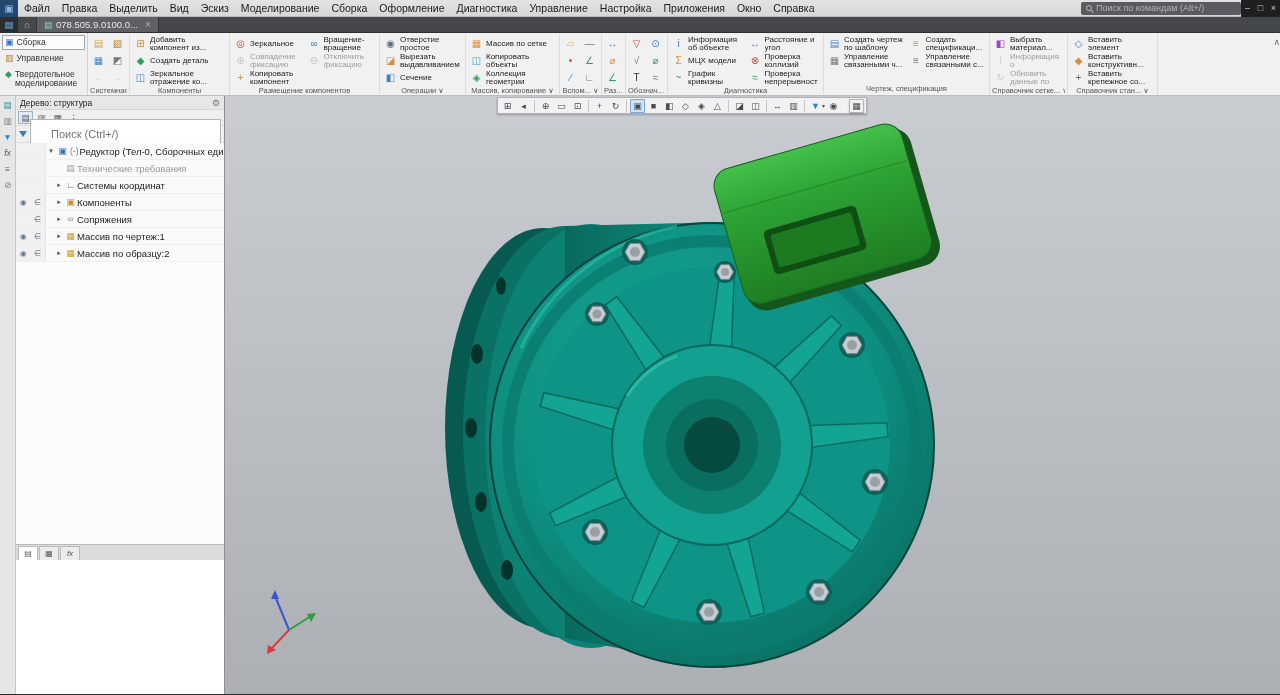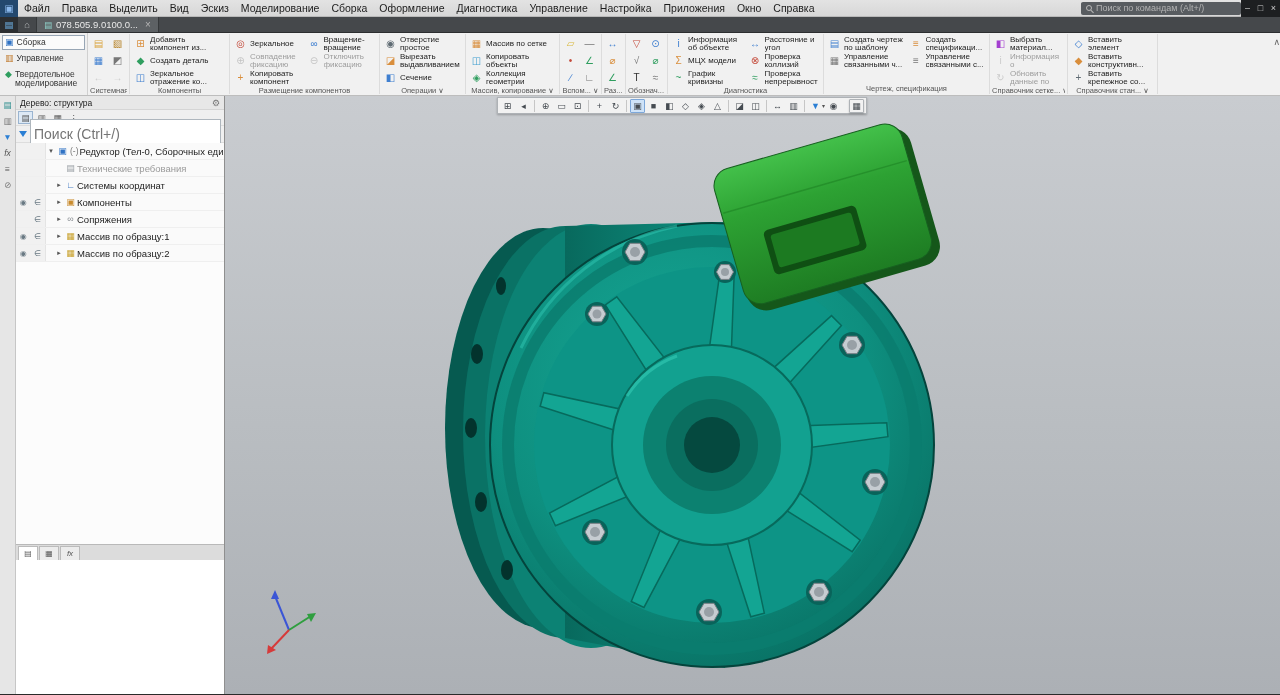--- a/index.html
+++ b/index.html
@@ -51,21 +51,21 @@
   .ls-icon{width:13px;height:13px;display:flex;align-items:center;justify-content:center;font-size:8.5px;font-style:normal;}
 
   .tree-panel{width:209px;min-width:209px;background:#f7f7f7;border-right:1px solid #8f8f8f;display:flex;flex-direction:column;}
   .tp-header{height:14px;background:#e7e7e7;display:flex;align-items:center;padding:0 4px;font-size:8.5px;color:#222;border-bottom:1px solid #d5d5d5;}
   .tp-gear{margin-left:auto;color:#777;font-size:9px;}
   .tp-toggles{height:16px;display:flex;align-items:center;gap:1px;padding:0 2px;background:#efefef;border-bottom:1px solid #ddd;}
   .tp-toggle{width:15px;height:13px;display:flex;align-items:center;justify-content:center;font-size:8.5px;color:#555;border:1px solid transparent;}
   .tp-toggle.active{background:#dde9f5;border-color:#9ab4d0;}
   .tp-search{height:17px;display:flex;align-items:center;gap:3px;padding:1px 3px;background:#f0f0f0;border-bottom:1px solid #ddd;}
   .funnel{width:0;height:0;border-left:4px solid transparent;border-right:4px solid transparent;border-top:6px solid #2b7fd4;}
-  .tp-search input{flex:1;height:30px;border:1px solid #aeb6bd;background:#fff;font-size:14px;padding:0 3px;color:#333;outline:none;font-family:inherit;min-width:0;}
+  .tp-search input{flex:1;height:30px;border:1px solid #aeb6bd;background:#fff;font-size:11px;padding:0 20px;color:#333;outline:none;font-family:inherit;min-width:0;}
   .trow{height:17px;display:flex;align-items:center;font-size:9.5px;color:#222;border-bottom:1px solid #efefef;background:#fafafa;cursor:default;}
   .trow .gut{width:30px;min-width:30px;height:100%;display:flex;align-items:center;background:#f1f1f1;border-right:1px solid #e4e4e4;}
   .geye,.gmate{width:15px;text-align:center;font-size:8px;color:#6a7a84;}
   .texp{width:10px;min-width:10px;text-align:center;font-size:7px;color:#555;}
   .ticon{width:13px;min-width:13px;text-align:center;font-size:9px;}
   .tpref{color:#777;margin:0 1px 0 1px;font-size:8.5px;}
   .tlabel{white-space:nowrap;overflow:hidden;}
   .trow.muted .tlabel{color:#9a9a9a;}
   .tree-fill{flex:1;background:#fcfcfc;}
   .tp-tabs{height:16px;background:#dcdcdc;border-top:1px solid #b9b9b9;display:flex;align-items:flex-end;padding:1px 2px 0;gap:1px;}
@@ -467,21 +467,21 @@
             <span class="ticon" style="color: rgb(138, 143, 148);">∞</span>
             <span class="tlabel">Сопряжения</span>
           </div>
           <div class="trow">
             <span class="gut">
               <span class="geye">◉</span>
               <span class="gmate">∈</span>
             </span>
             <span class="texp" style="margin-left: 8px;">▸</span>
             <span class="ticon" style="color: rgb(201, 162, 46);">▦</span>
-            <span class="tlabel">Массив по образцу:1</span>
+            <span class="tlabel">Массив по чертеж:1</span>
           </div>
           <div class="trow">
             <span class="gut">
               <span class="geye">◉</span>
               <span class="gmate">∈</span>
             </span>
             <span class="texp" style="margin-left: 8px;">▸</span>
             <span class="ticon" style="color: rgb(201, 162, 46);">▦</span>
             <span class="tlabel">Массив по образцу:2</span>
           </div>

